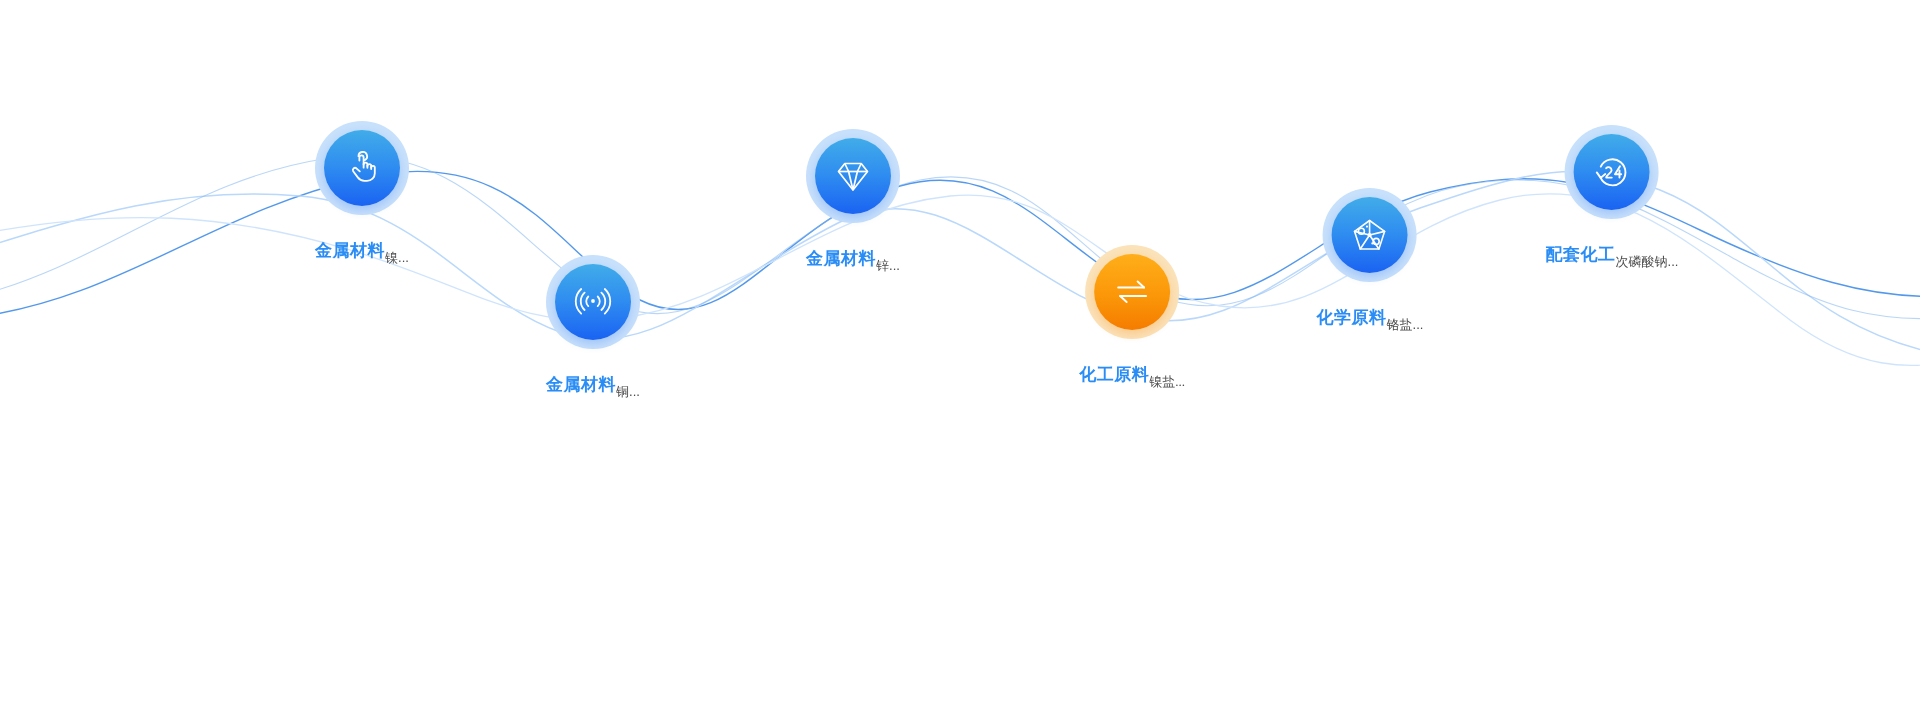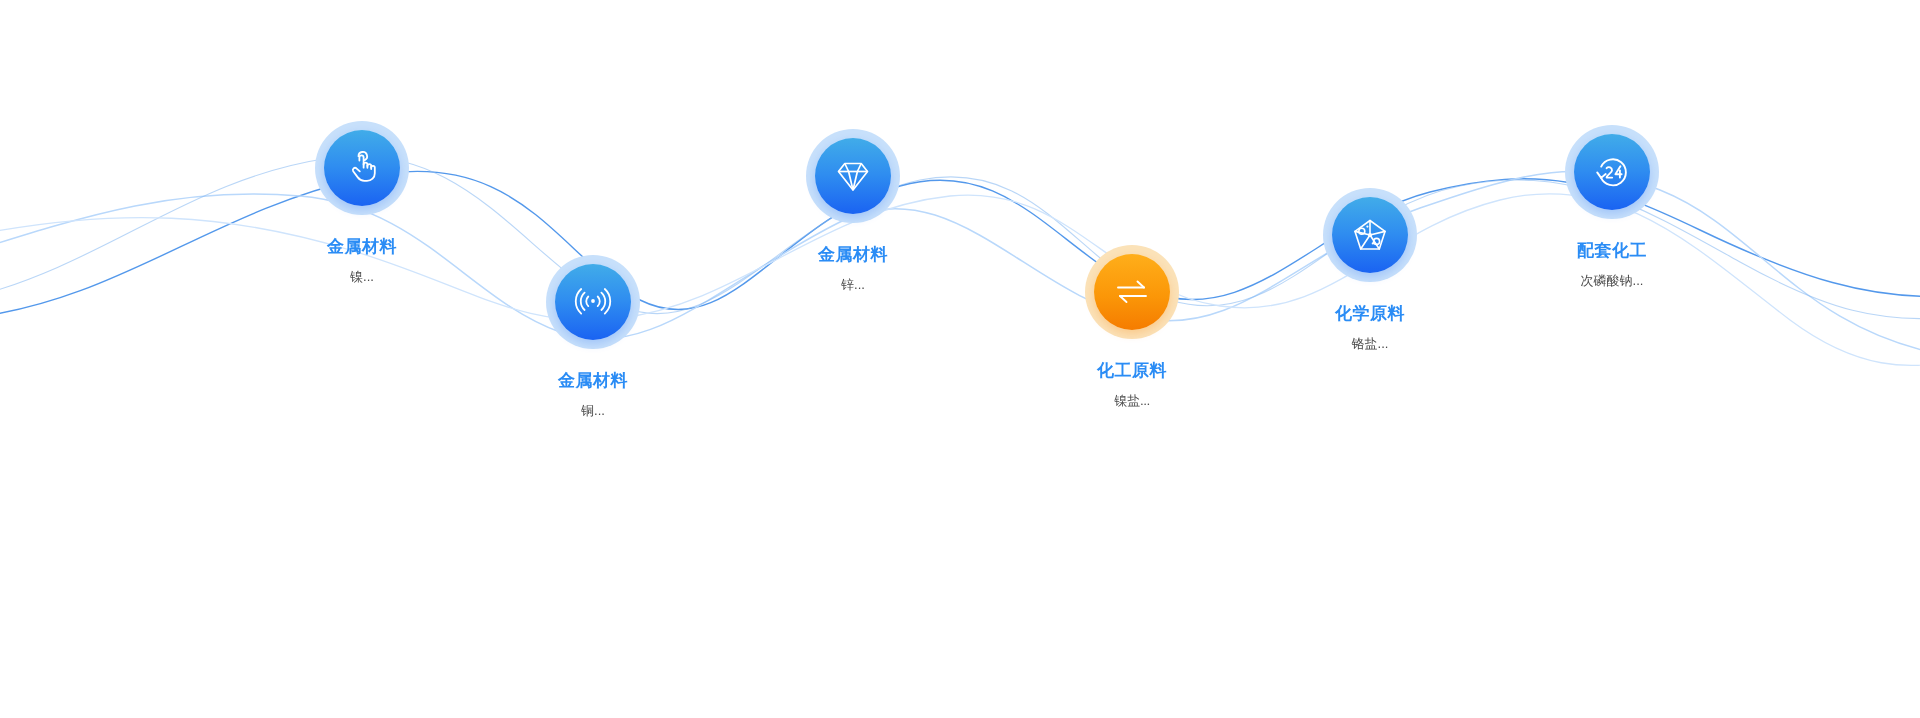--- a/index.html
+++ b/index.html
@@ -82,21 +82,21 @@
     box-shadow: 0 4px 10px rgba(245, 124, 0, 0.24);
   }
 
   .node-disc svg {
     display: block;
   }
 
   .node-labels {
     margin-top: 23px;
     display: flex;
-    flex-direction: column;
+    flex-direction: row;
     align-items: center;
     white-space: nowrap;
   }
 
   .node-title {
     font-size: 17px;
     font-weight: 700;
     color: #2a8cf5;
     line-height: 1.1;
     letter-spacing: 0.5px;

